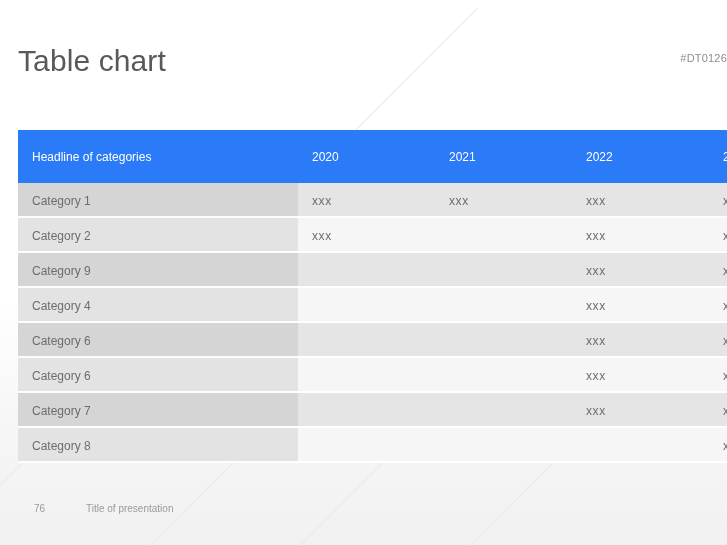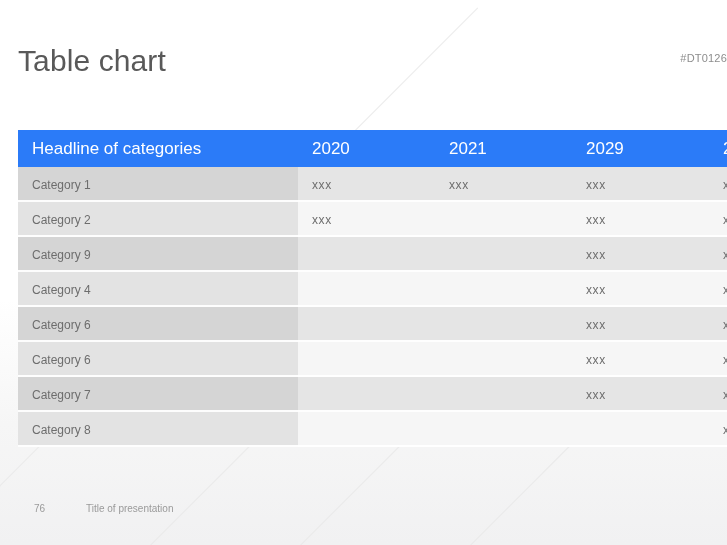--- a/index.html
+++ b/index.html
@@ -109,23 +109,23 @@
   }
   table.chart-table {
     width: 100%;
     border-collapse: collapse;
     table-layout: fixed;
   }
   table.chart-table thead th {
     background: #2b7bf8;
     color: #ffffff;
     font-weight: normal;
-    font-size: 17px;
+    font-size: 12px;
     height: 37px;
-    padding: 0 14px;
+    padding: 8px 14px;
     vertical-align: middle;
   }
   th.col-cat { text-align: left; width: 252px; }
   th.col-year { text-align: left; width: 109px; }
 
   table.chart-table tbody td {
     height: 35px;
     font-size: 12px;
     padding: 0 14px;
     vertical-align: middle;
@@ -207,21 +207,21 @@
     <span class="wm-text">PRESENTATIONLOAD</span>
   </div>
 
   <div class="table-wrap">
     <table class="chart-table">
       <thead>
         <tr>
           <th class="col-cat">Headline of categories</th>
           <th class="col-year">2020</th>
           <th class="col-year">2021</th>
-          <th class="col-year">2029</th>
+          <th class="col-year">2022</th>
           <th class="col-year">2023</th>
         </tr>
       </thead>
       <tbody id="table-body">
           <tr>
             <td class="cat-cell">Category 1</td>
             <td class="val-cell">xxx</td>
             <td class="val-cell">xxx</td>
             <td class="val-cell">xxx</td>
             <td class="val-cell">xxx</td>

